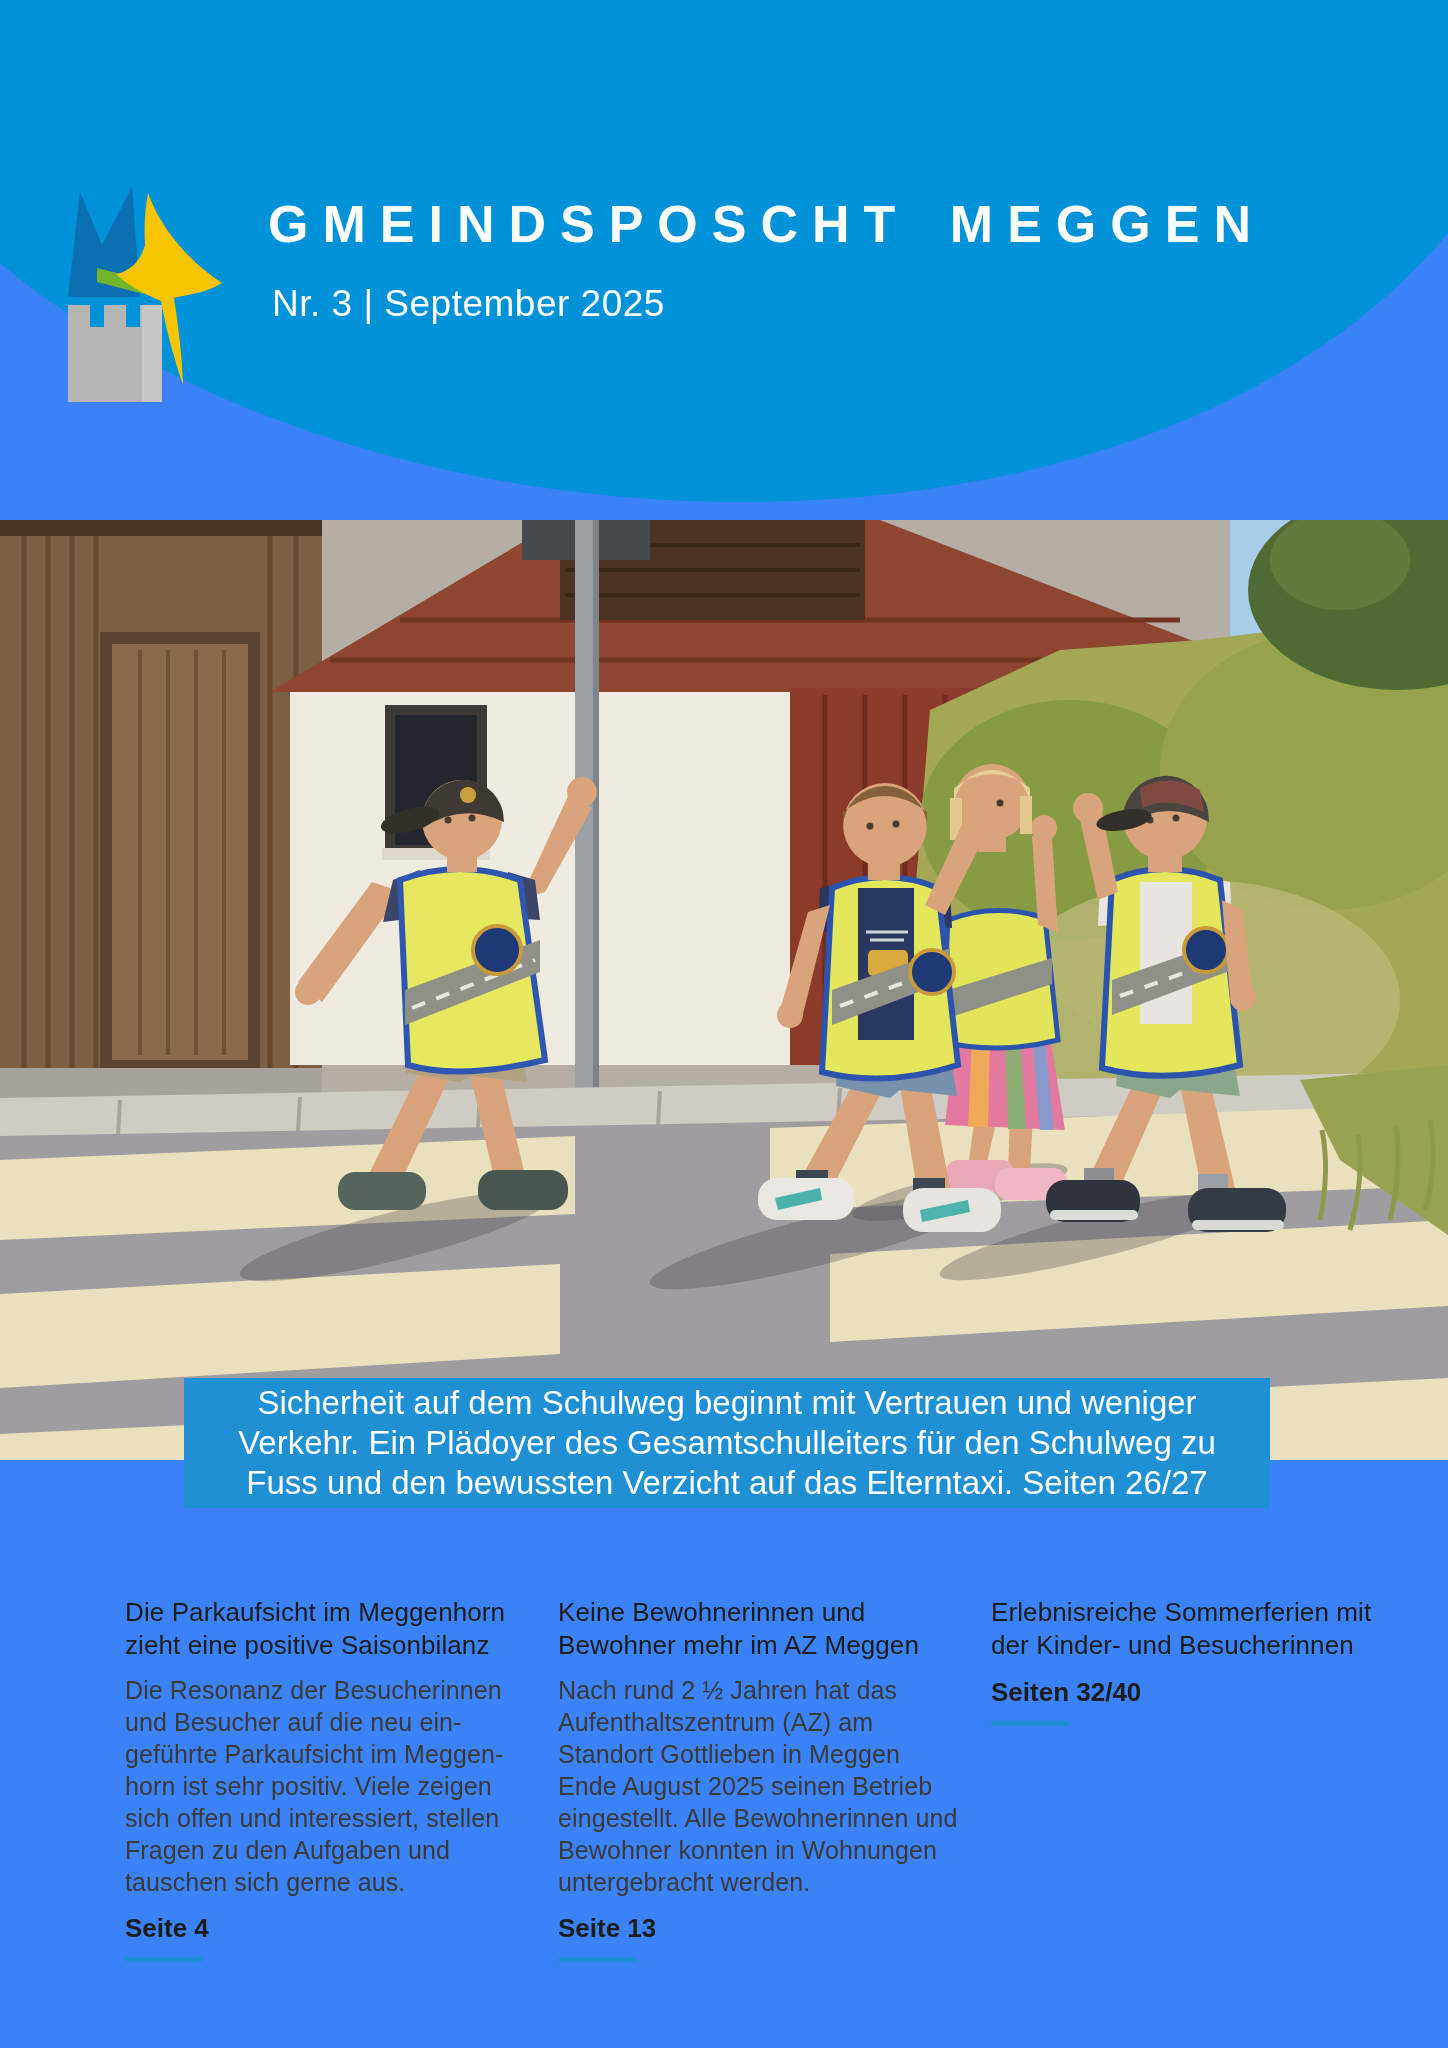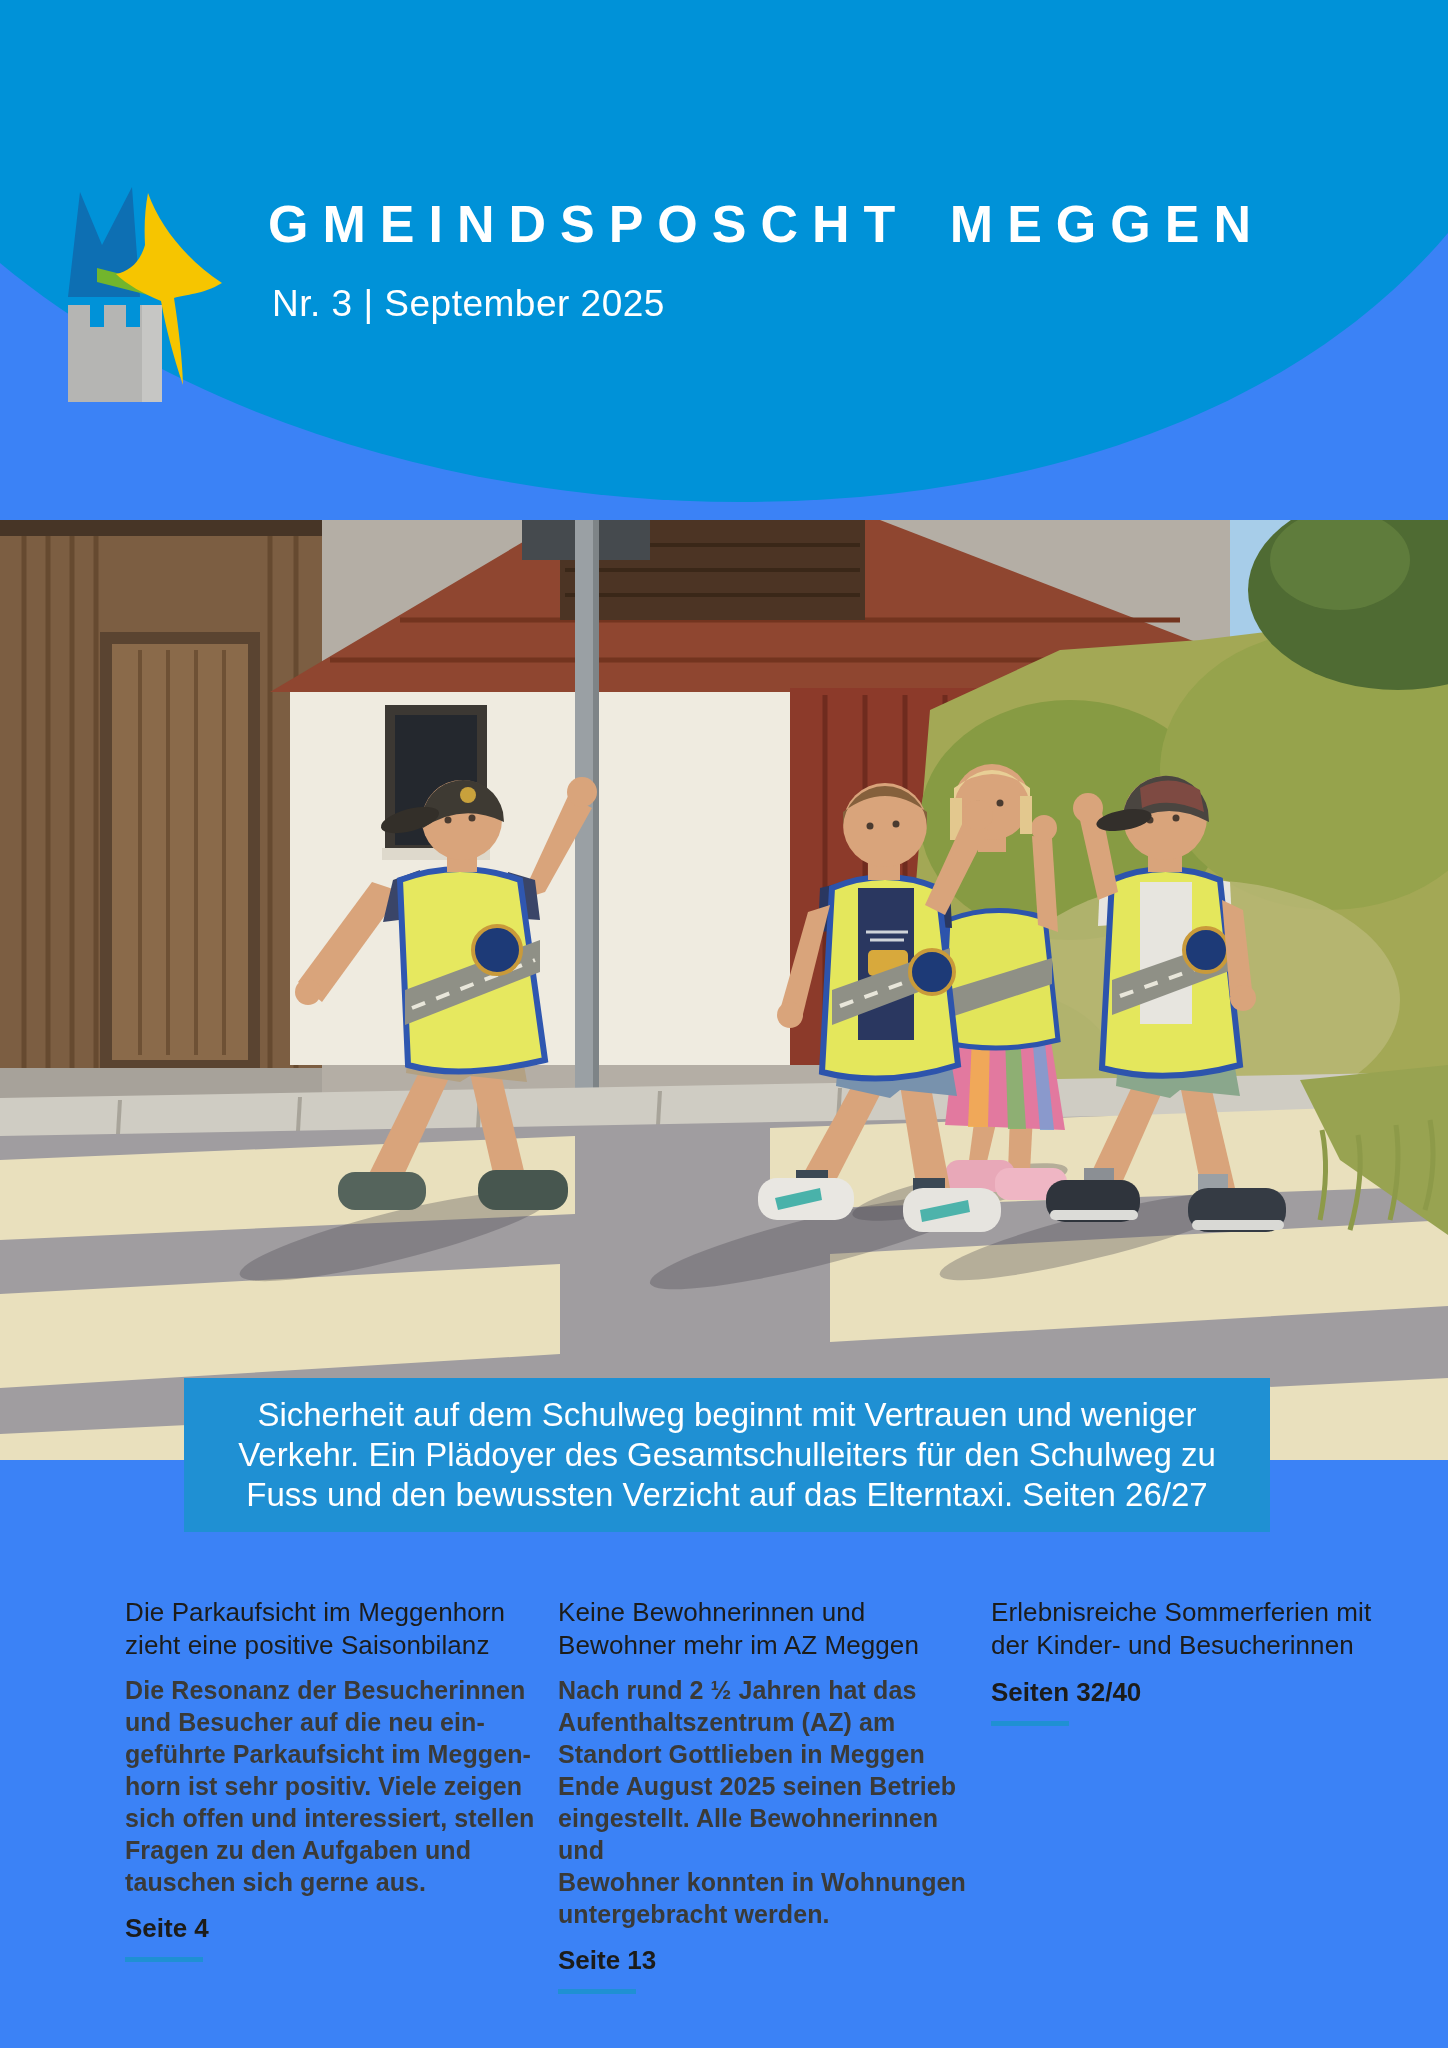--- a/index.html
+++ b/index.html
@@ -15,35 +15,35 @@
     color:#fff;font-size:52px;font-weight:bold;letter-spacing:14px;word-spacing:12px;
   }
   .masthead-issue{
     position:absolute;left:272px;top:283px;white-space:nowrap;
     color:#fff;font-size:37px;font-weight:400;letter-spacing:.5px;
   }
   
   .photo{position:absolute;left:0;top:520px;width:1448px;height:940px;}
   
   .caption-box{
-    position:absolute;left:184px;top:1378px;width:1086px;height:154px;
+    position:absolute;left:184px;top:1378px;width:1086px;height:130px;
     background:#1f90d3;color:#fff;display:flex;flex-direction:column;
     justify-content:center;align-items:center;
   }
   .caption-line{font-size:33px;line-height:40px;text-align:center;font-weight:400;}
   
   .teaser{position:absolute;top:1596px;width:432px;}
   .teaser-1{left:125px}.teaser-2{left:558px}.teaser-3{left:991px}
   .teaser-heading{
     margin:0;font-size:26px;line-height:33px;color:#1c1c1a;font-weight:normal;
     white-space:pre-line;letter-spacing:.1px;
   }
   .teaser-body{
     margin:12px 0 0 0;font-size:25px;line-height:32px;color:#3a3a38;
-    white-space:pre-line;letter-spacing:.1px;font-weight:bold;
+    white-space:pre-line;letter-spacing:.1px;
   }
   .teaser-page{margin:15px 0 0 0;font-size:26px;font-weight:bold;color:#1c1c1a;}
   .teaser-bar{margin-top:13px;width:78px;height:5px;background:#1f90d3;}
 </style>
 </head>
 <body>
 
 <div class="page">
 
   <svg class="header-shape" viewBox="0 0 1448 520">

